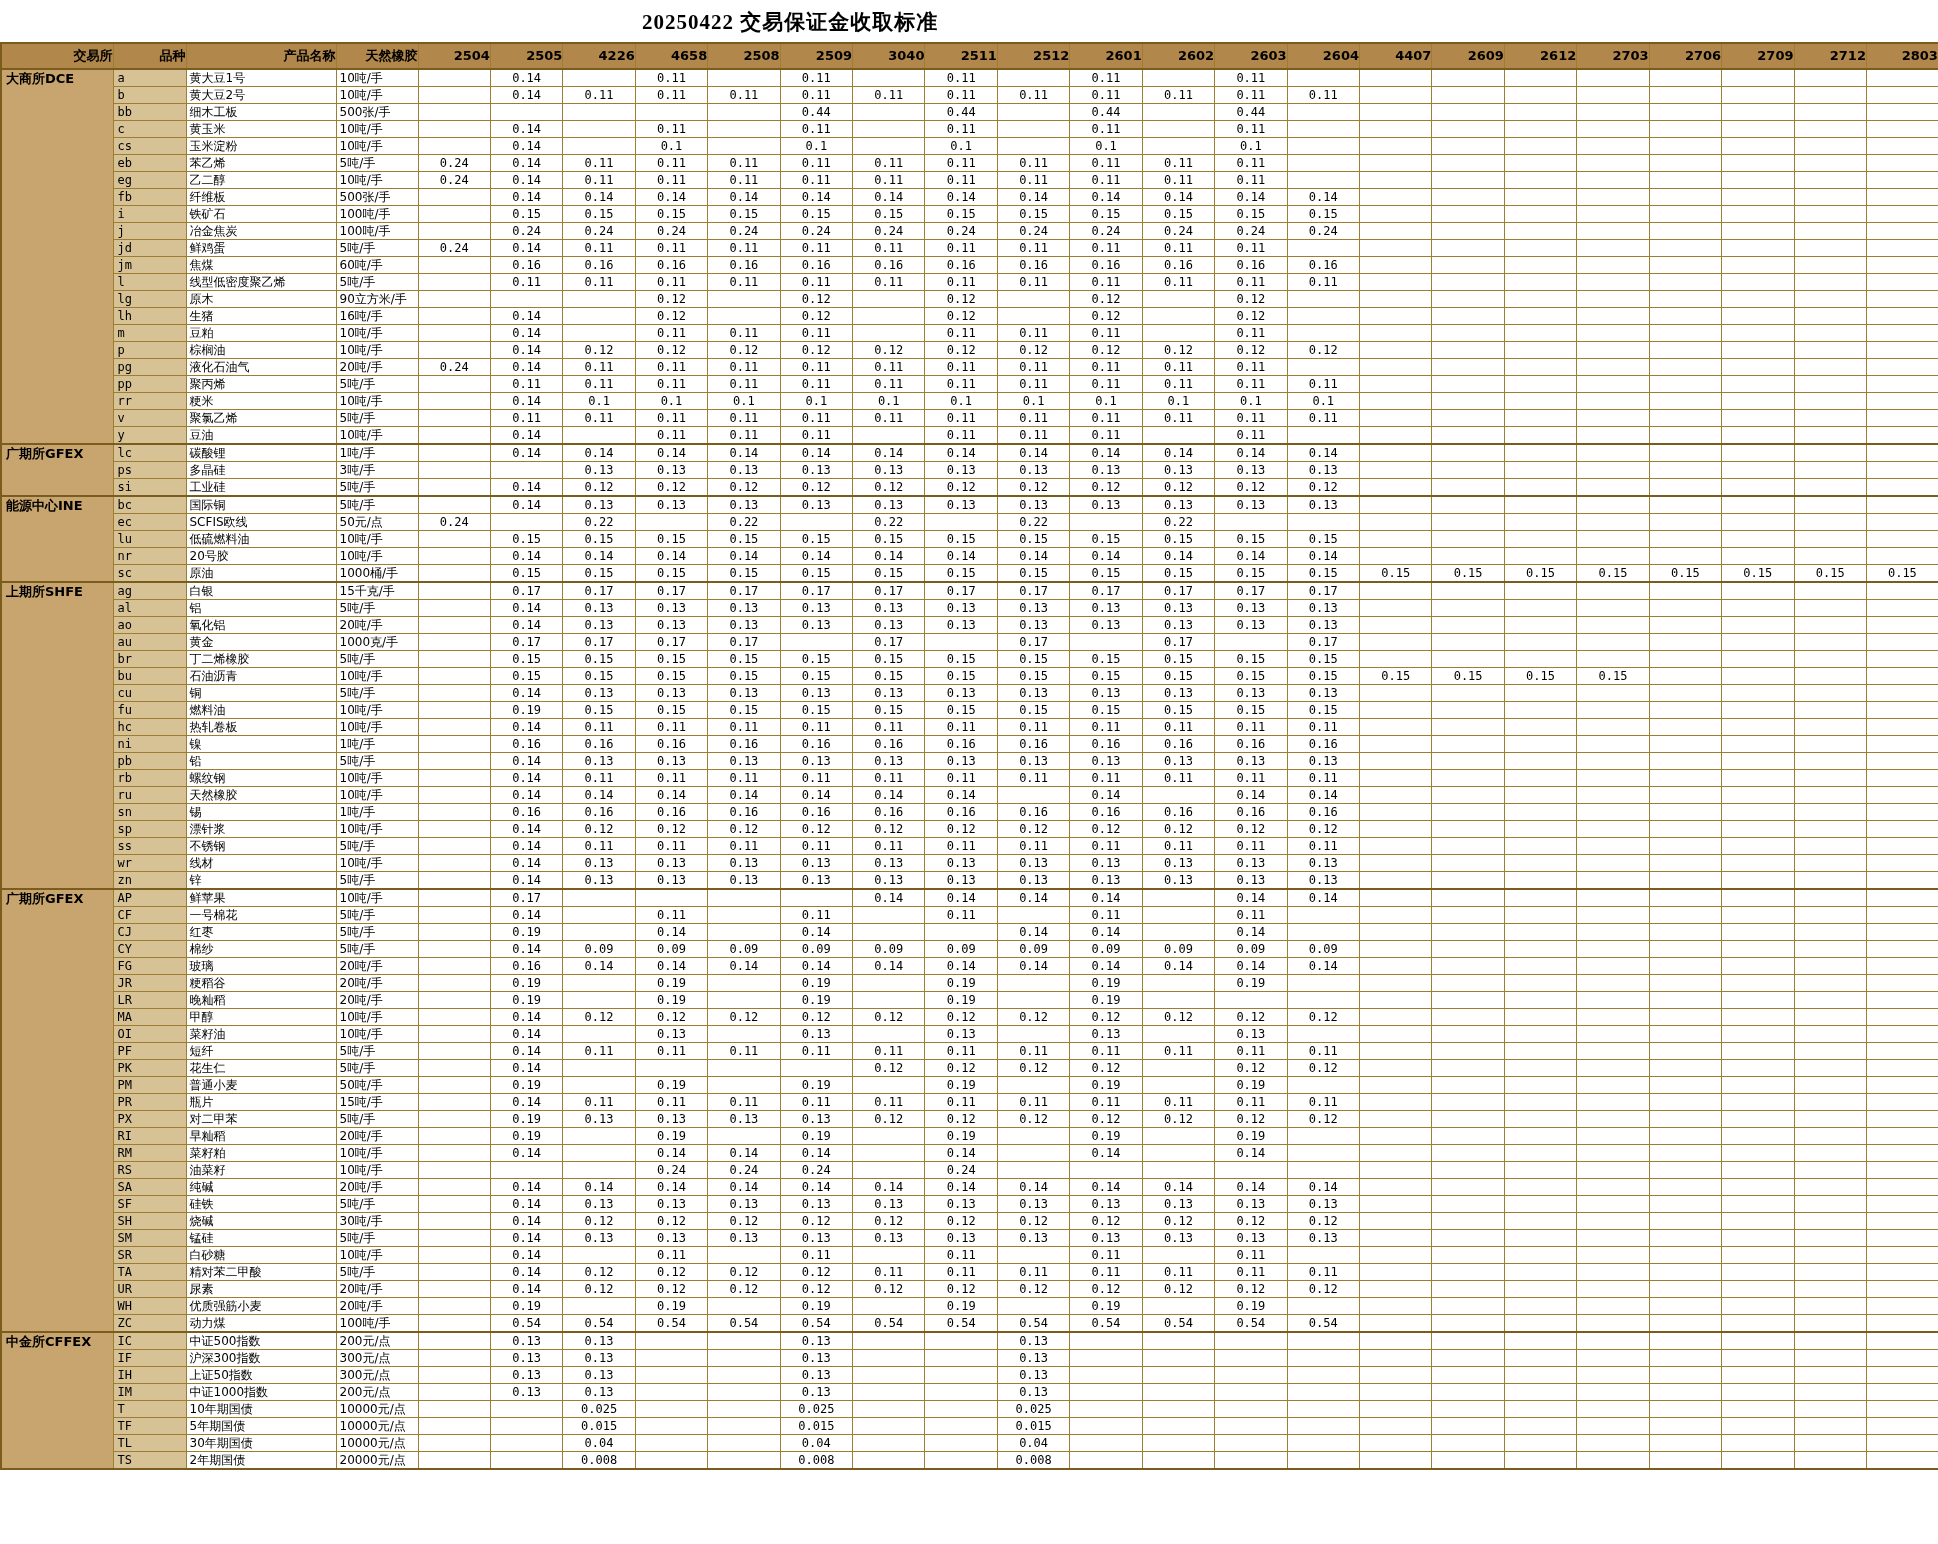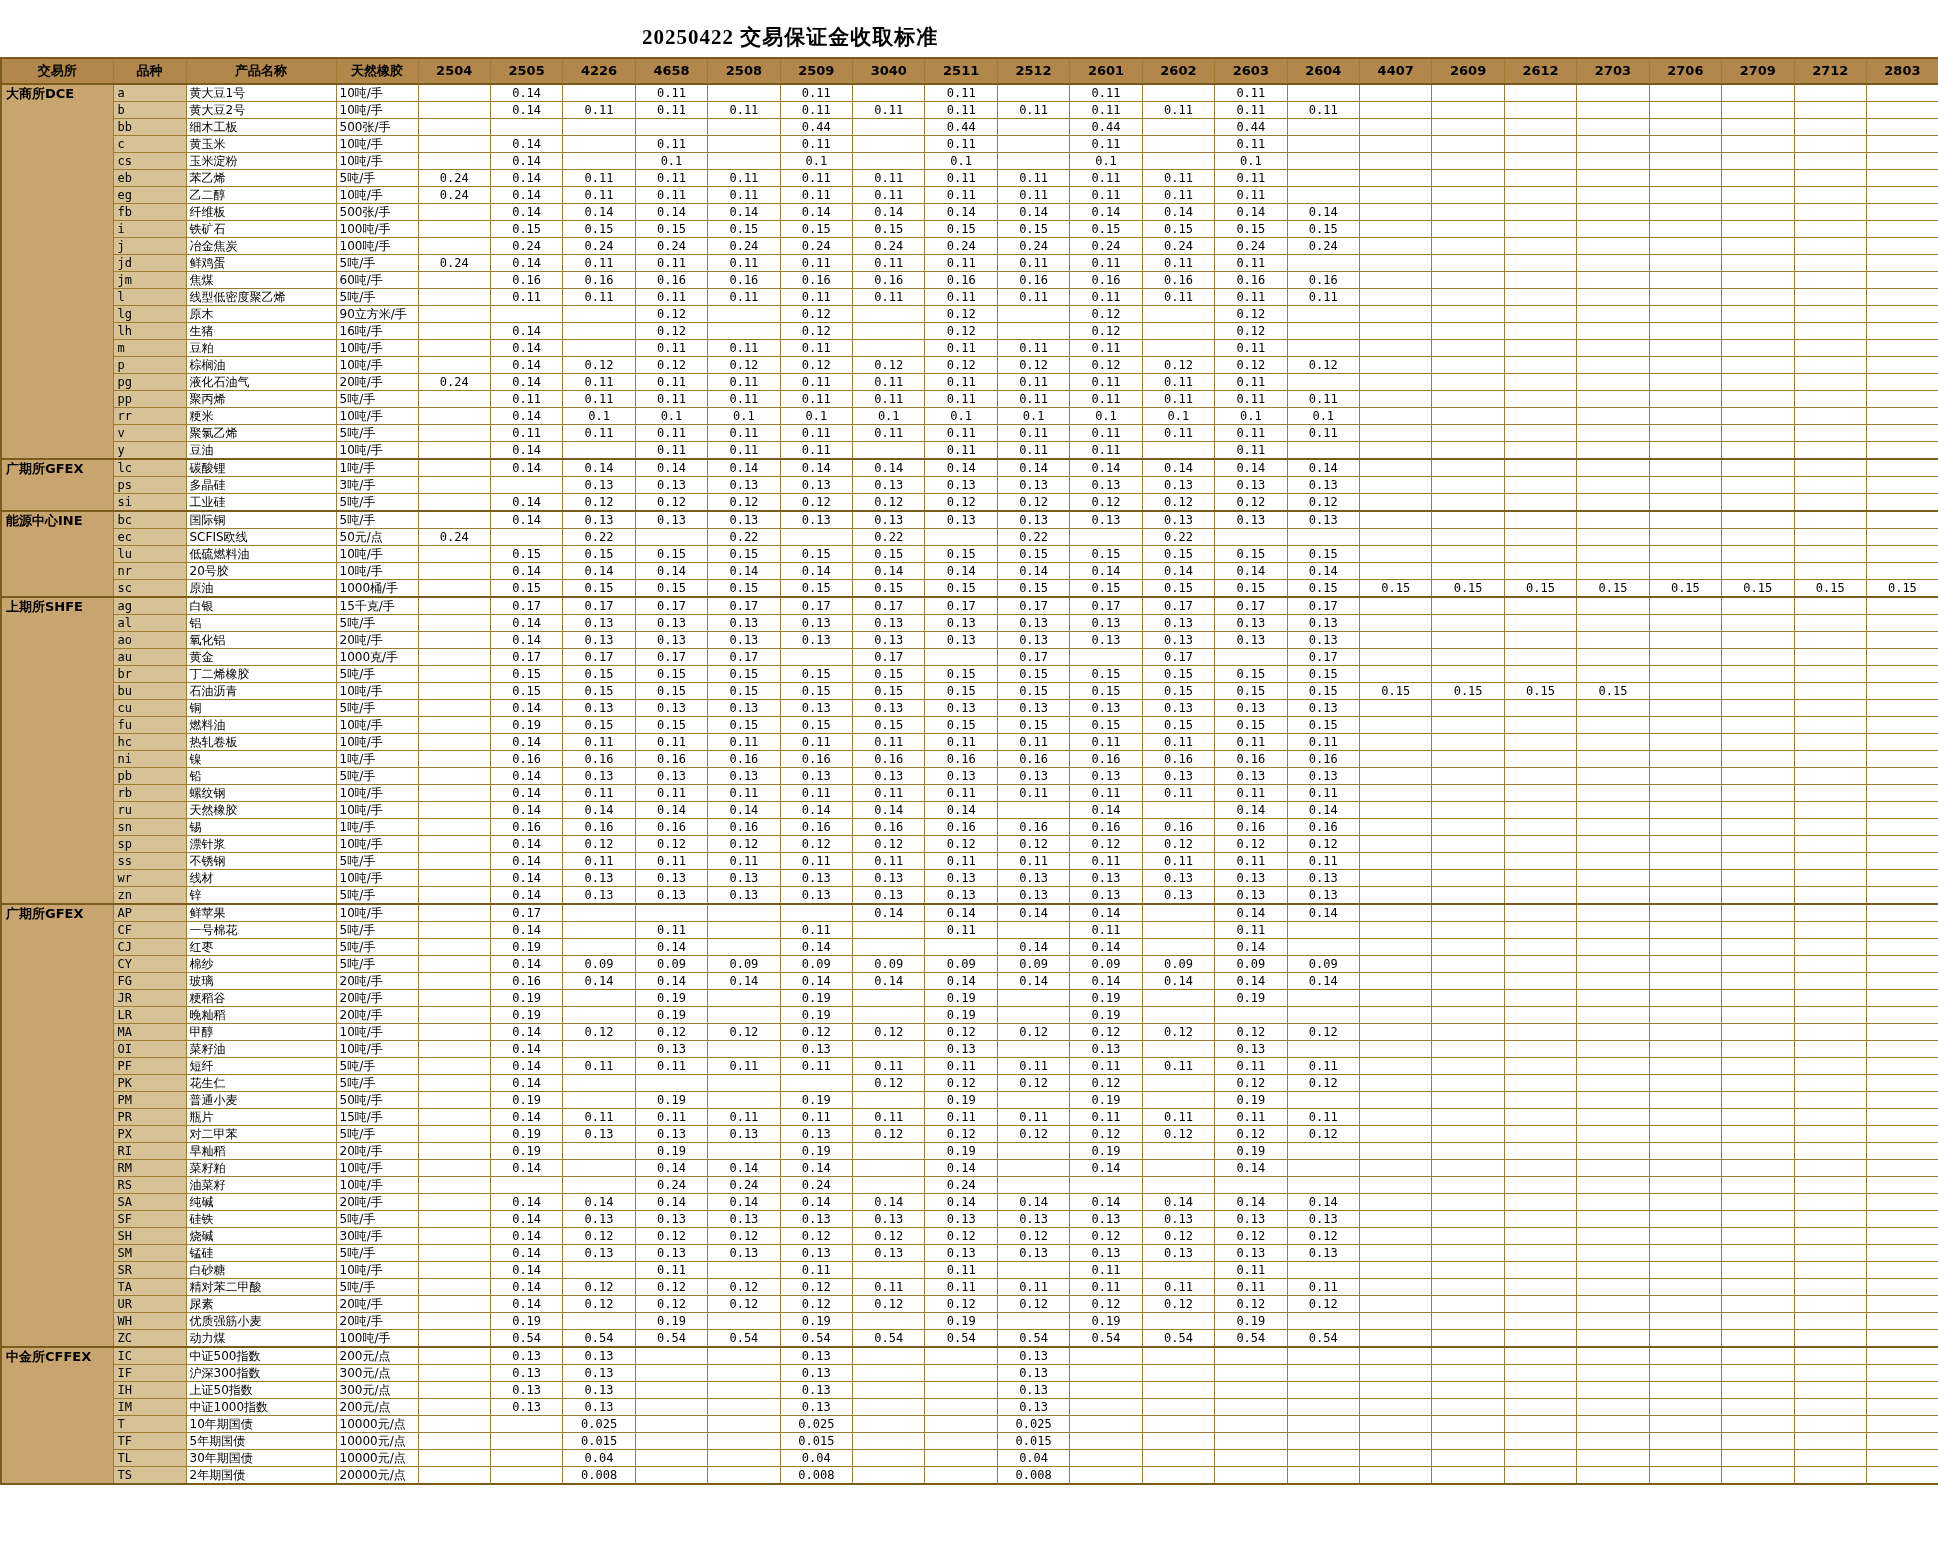--- a/index.html
+++ b/index.html
@@ -1,35 +1,35 @@
 <!DOCTYPE html>
 <html><head>
 <meta charset="utf-8">
 <style>
   html,body{margin:0;padding:0;}
   body{
     width:1938px;height:1544px;background:#ffffff;overflow:hidden;
     font-family:"DejaVu Sans",sans-serif;color:#000;
   }
   .title-bar{
-    width:1580px;height:34px;padding-top:23px;
+    width:1580px;height:34px;padding-top:8px;
     text-align:center;font-family:"Liberation Serif",serif;
     font-size:21px;font-weight:bold;letter-spacing:1px;
   }
   table.margin{
     border-collapse:collapse;table-layout:fixed;width:1938px;
     border:2px solid #7a5c1d;
   }
   th,td{
     border:1px solid #9d7d33;padding:0;height:16px;line-height:16px;
     white-space:nowrap;overflow:visible;font-size:12px;
   }
   thead th{
     background:#b1874c;height:24px;line-height:24px;
-    font-size:13px;font-weight:bold;text-align:center;
+    font-size:13px;font-weight:bold;text-align:right;
   }
   td.ex{
     background:#c8a46e;font-size:13px;font-weight:bold;
     text-align:left;padding-left:4px;vertical-align:top;line-height:17px;
   }
   td.code{
     background:#d7c296;text-align:left;padding-left:4px;
     font-family:"DejaVu Sans Mono",monospace;
   }
   td.pname,td.unit{text-align:left;padding-left:3px;}

